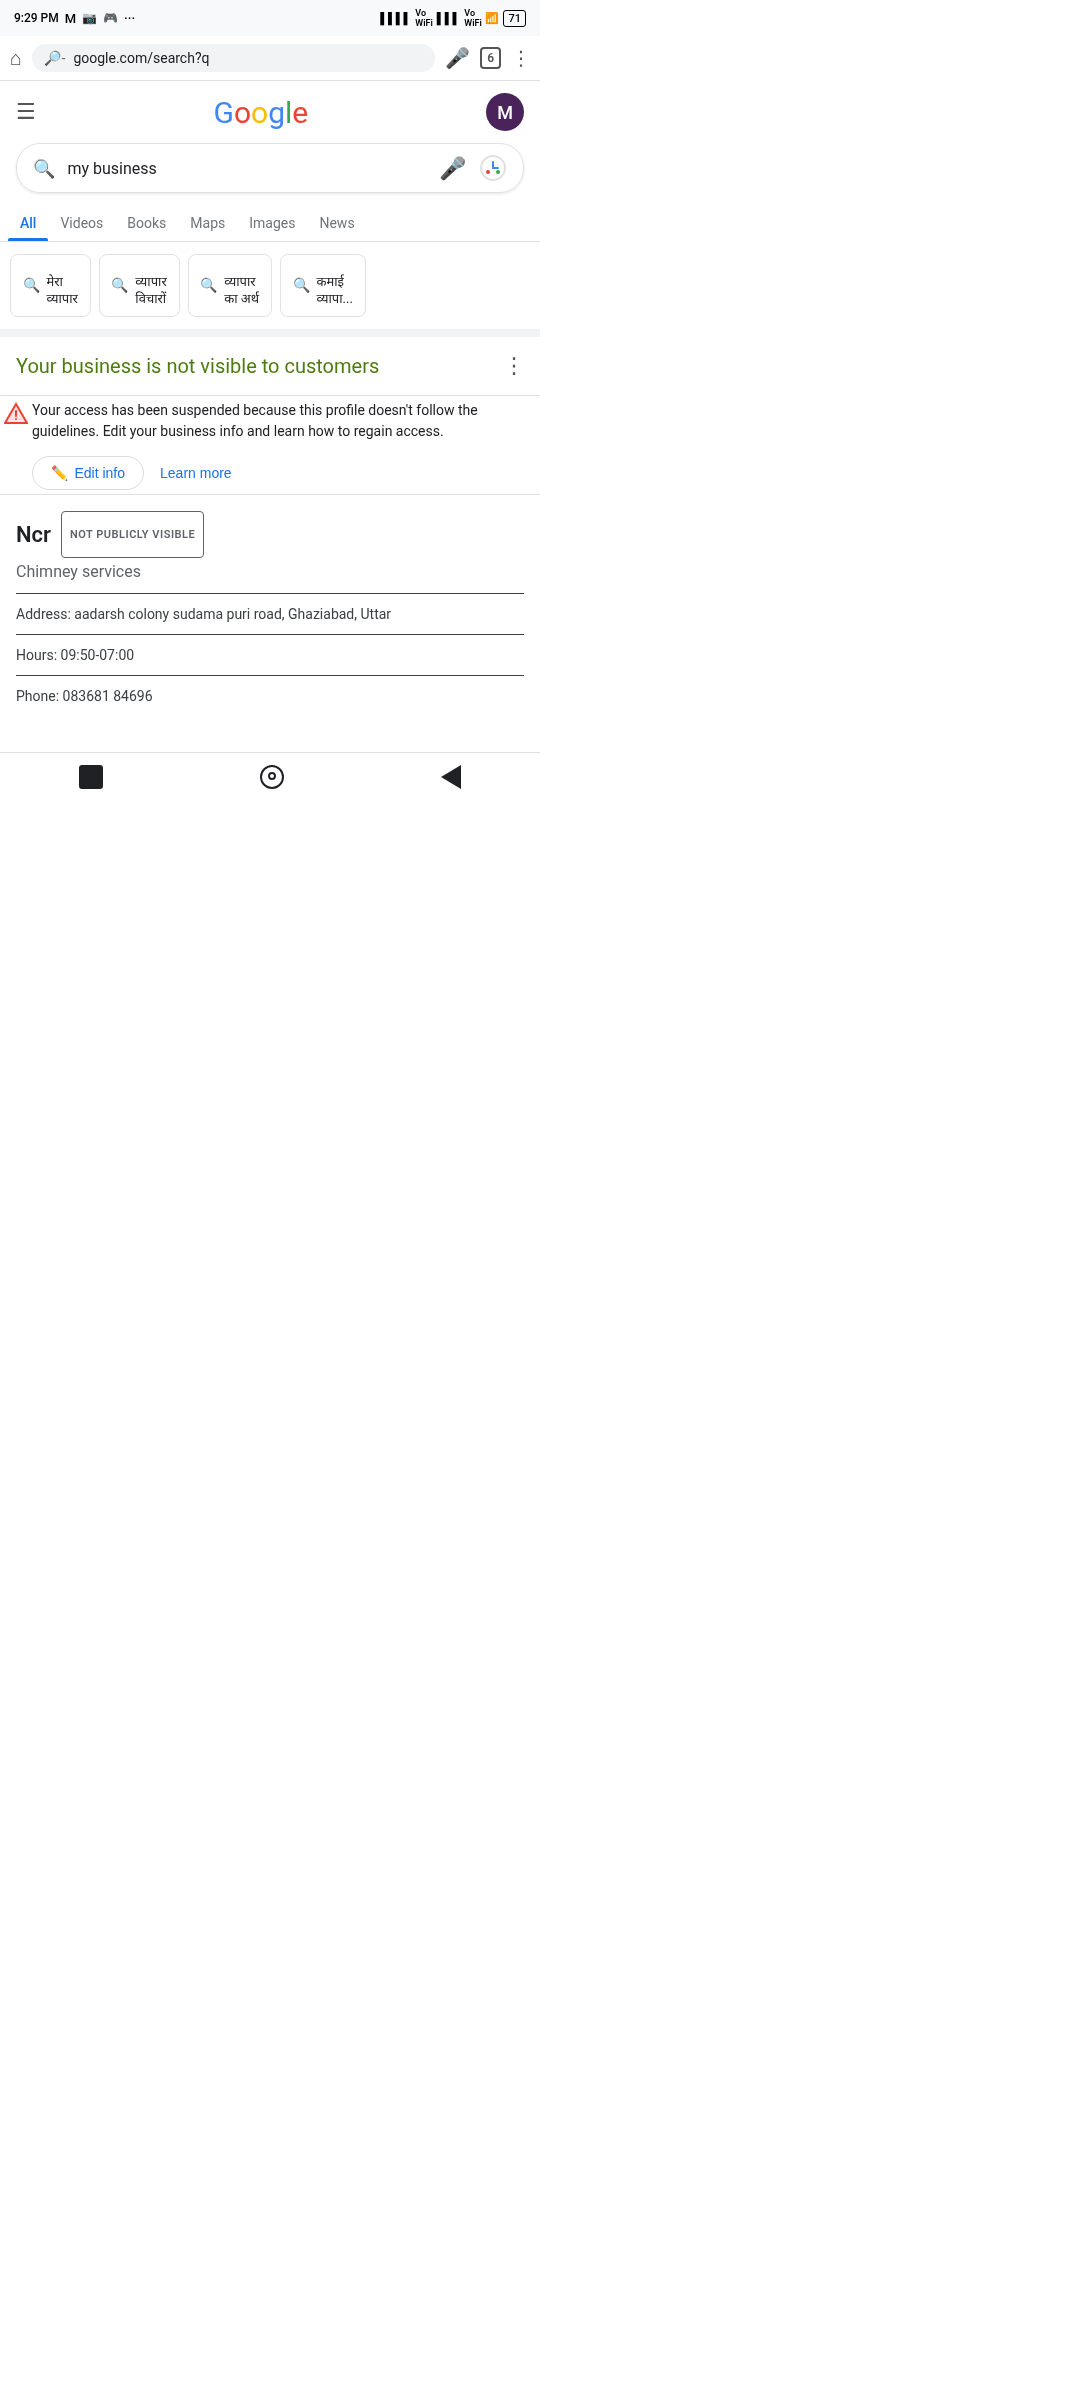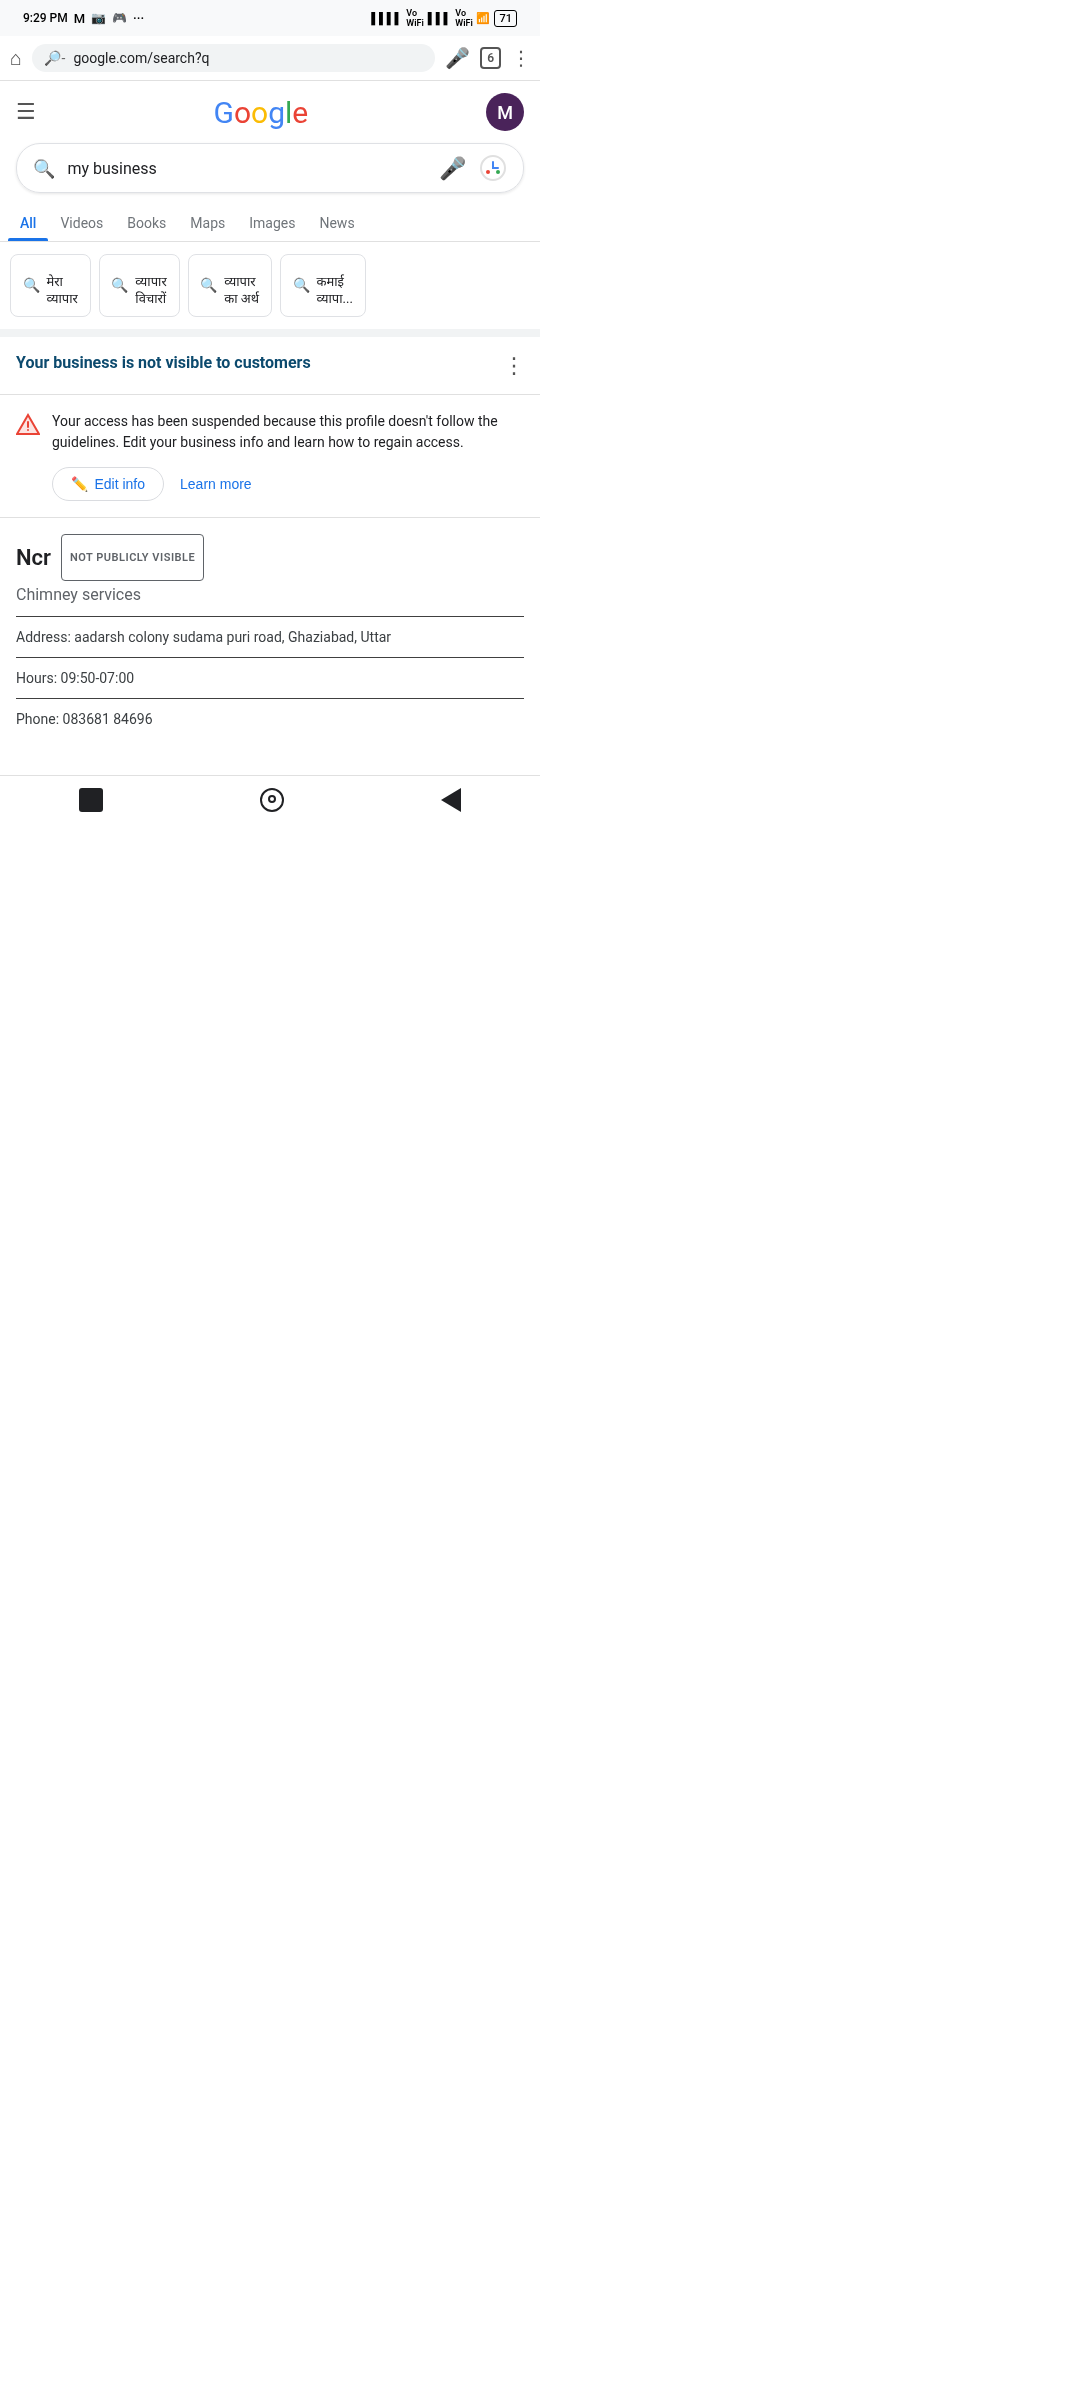--- a/index.html
+++ b/index.html
@@ -12,21 +12,21 @@
       position: relative;
       overflow-x: hidden;
     }
 
     
     .status-bar {
       background: #f8f9fa;
       display: flex;
       justify-content: space-between;
       align-items: center;
-      padding: 6px 23px;
+      padding: 6px 14px;
       height: 36px;
     }
     .status-left {
       font-size: 12px;
       font-weight: 500;
       color: #000;
       display: flex;
       align-items: center;
       gap: 6px;
     }
@@ -227,42 +227,42 @@
     .business-section {
       background: #fff;
       padding: 16px 16px 0;
     }
     .business-header {
       display: flex;
       justify-content: space-between;
       align-items: flex-start;
     }
     .business-title {
-      font-size: 16px;
-      font-weight: 700;
-      color: #0c4a6e;
+      font-size: 20px;
+      font-weight: 400;
+      color: #4d7c0f;
       flex: 1;
       line-height: 1.3;
     }
     .three-dots {
       font-size: 22px;
       color: #555;
       padding-left: 10px;
       letter-spacing: -1px;
     }
 
     
     .suspended-notice {
       background: #fff;
-      padding: 16px;
+      padding: 4px;
       border-top: 1px solid #e0e0e0;
       border-bottom: 1px solid #e0e0e0;
       margin-top: 16px;
       display: flex;
-      gap: 12px;
+      gap: 4px;
       align-items: flex-start;
     }
     .warning-icon {
       flex-shrink: 0;
       width: 24px;
       height: 24px;
       margin-top: 2px;
     }
     .suspended-text-block {
       flex: 1;

